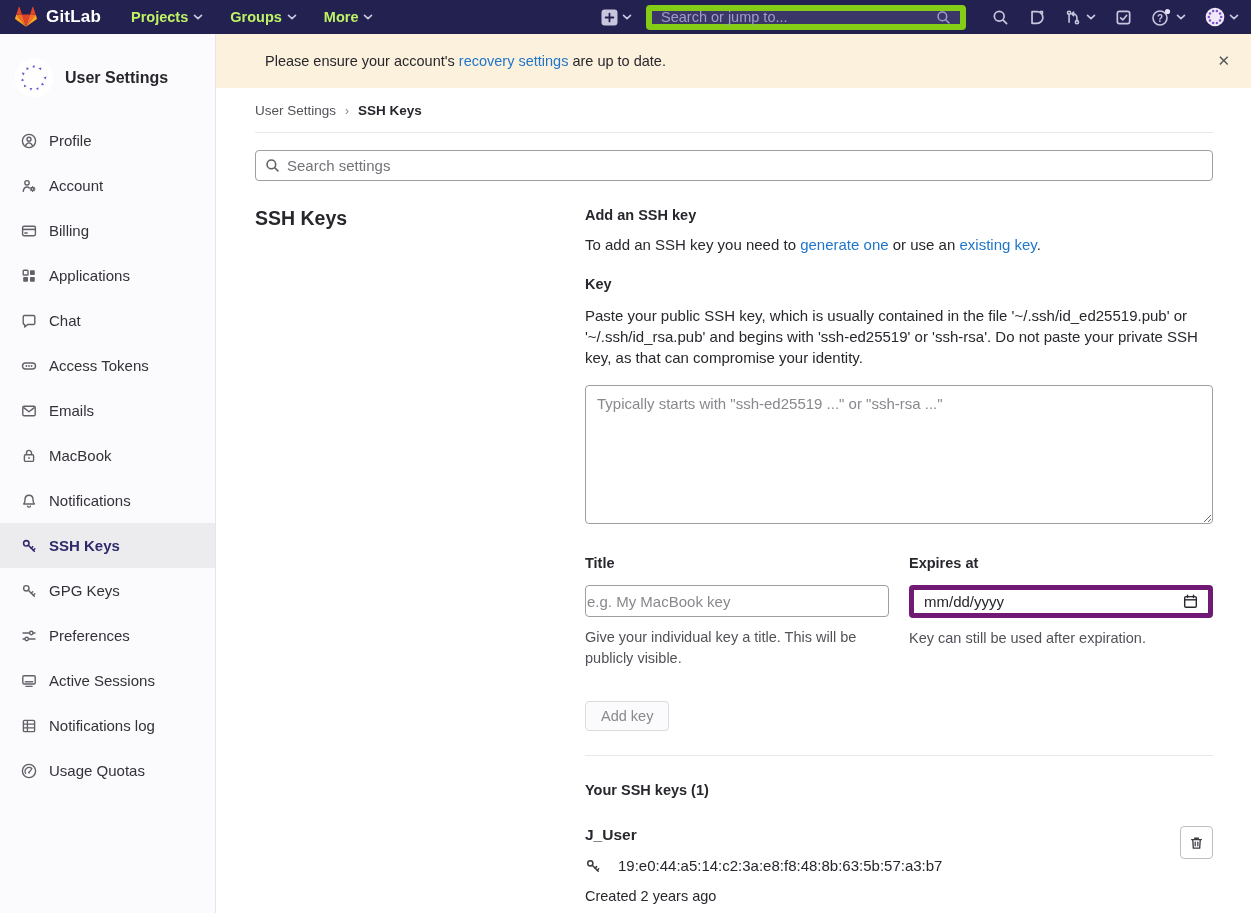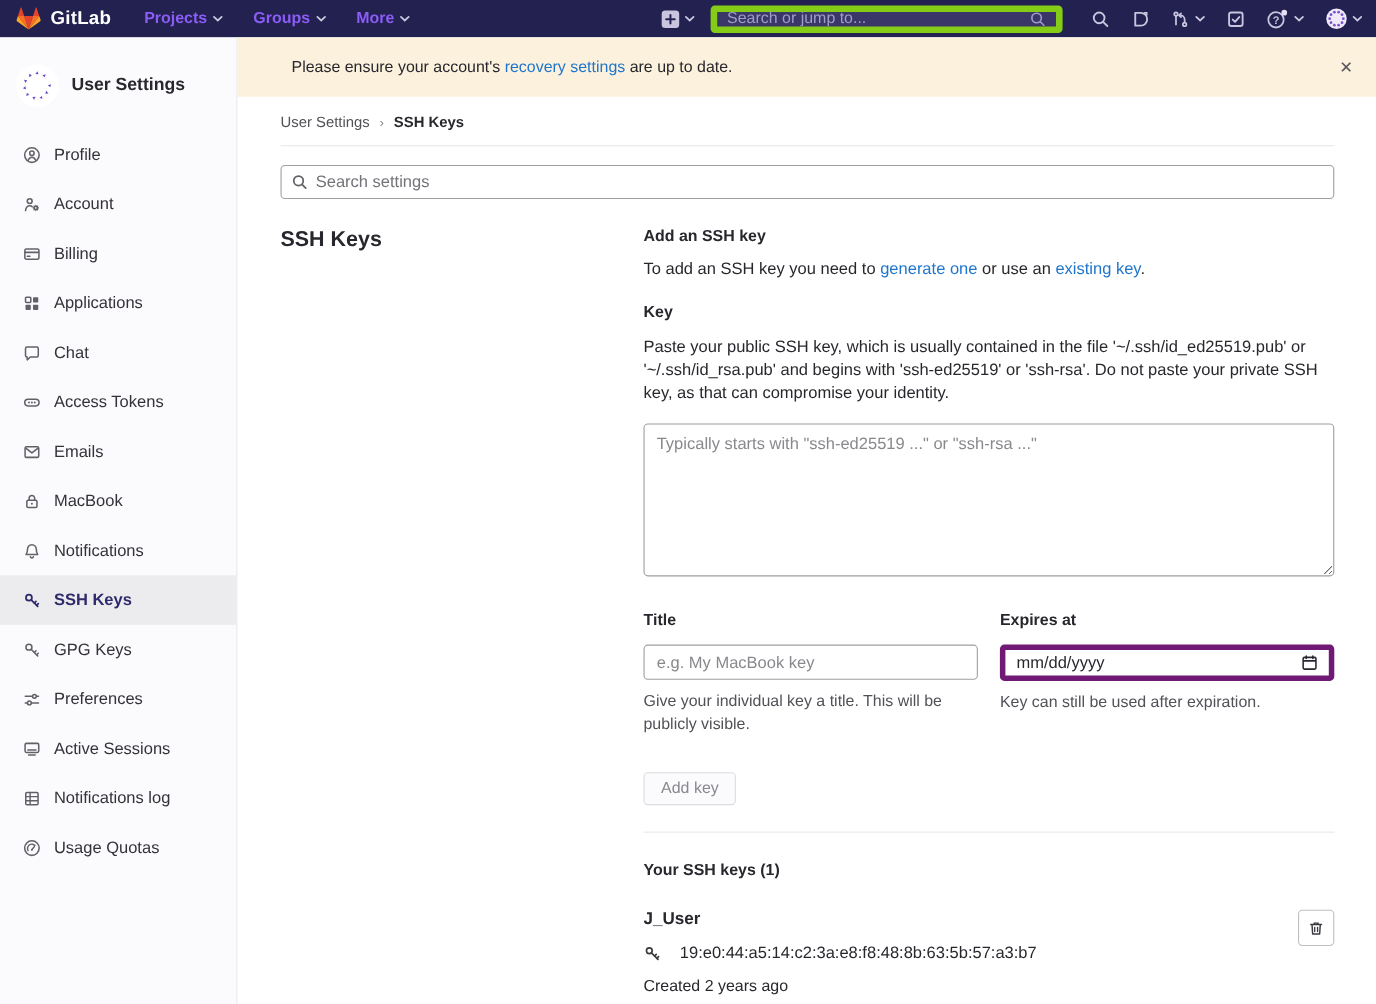--- a/index.html
+++ b/index.html
@@ -9,21 +9,21 @@
     font-size: 15px; color: #28272d; background:#fff;
   }
   
   .navbar {
     height:34px; background:#232150; display:flex; align-items:center;
     padding:0 12px 0 14px; color:#cbc8e0;
   }
   .brand { display:flex; align-items:center; gap:8px; cursor:pointer; }
   .brand-name { color:#fff; font-size:17px; font-weight:700; letter-spacing:.2px; }
   .nav-links { display:flex; gap:27px; margin-left:30px; }
-  .nav-link { display:flex; align-items:center; gap:5px; font-size:14.5px; font-weight:600; color:#8b5cf6; cursor:pointer; }
+  .nav-link { display:flex; align-items:center; gap:5px; font-size:14.5px; font-weight:600; color:#bef264; cursor:pointer; }
   .flex1 { flex:1; }
   .plus-btn { display:flex; align-items:center; gap:4px; cursor:pointer; margin-right:14px; }
   .nav-search {
     width:320px; height:25px; background:#3a3668; border:6px solid #84cc16;
     border-radius:4px; display:flex; align-items:center; padding:0 9px; margin-right:26px;justify-content:space-between;
   }
   .nav-search input {
     flex:1; background:transparent; border:0; outline:0; color:#cbc8e0; font-size:14.5px;
     font-family:"Liberation Sans",sans-serif;
   }
@@ -76,21 +76,21 @@
   .key-textarea {
     margin-top:17px; width:100%; height:139px; border:1px solid #9e9ea3; border-radius:4px;
     padding:9px 11px; font-size:15px; font-family:"Liberation Sans",sans-serif; color:#28272d;
     resize:vertical;
   }
   .key-textarea::placeholder { color:#89888d; }
   .field-row { display:flex; gap:20px; margin-top:28px; }
   .field { flex:1; min-width:0; }
   .field label { display:block; font-size:14.5px; font-weight:700; margin-bottom:14px; }
   .text-input {
-    width:100%; height:32px; border:1px solid #9e9ea3; border-radius:4px; padding:0 11px;
+    width:100%; height:32px; border:1px solid #9e9ea3; border-radius:4px; padding:0 1px;
     font-size:15px; color:#28272d; font-family:"Liberation Sans",sans-serif;
   }
   .text-input::placeholder { color:#89888d; }
   .date-input {
     height:33px; border:5px solid #701a75; border-radius:4px; padding:0 10px;
     display:flex; align-items:center; justify-content:space-between; cursor:text; background:#fff;
   }
   .field-help { margin-top:10px; font-size:14.5px; color:#535158; line-height:21px; }
   .add-key-btn {
     margin-top:32px; padding:6px 15px; font-size:14.5px; color:#89888d; background:#fbfafd;

